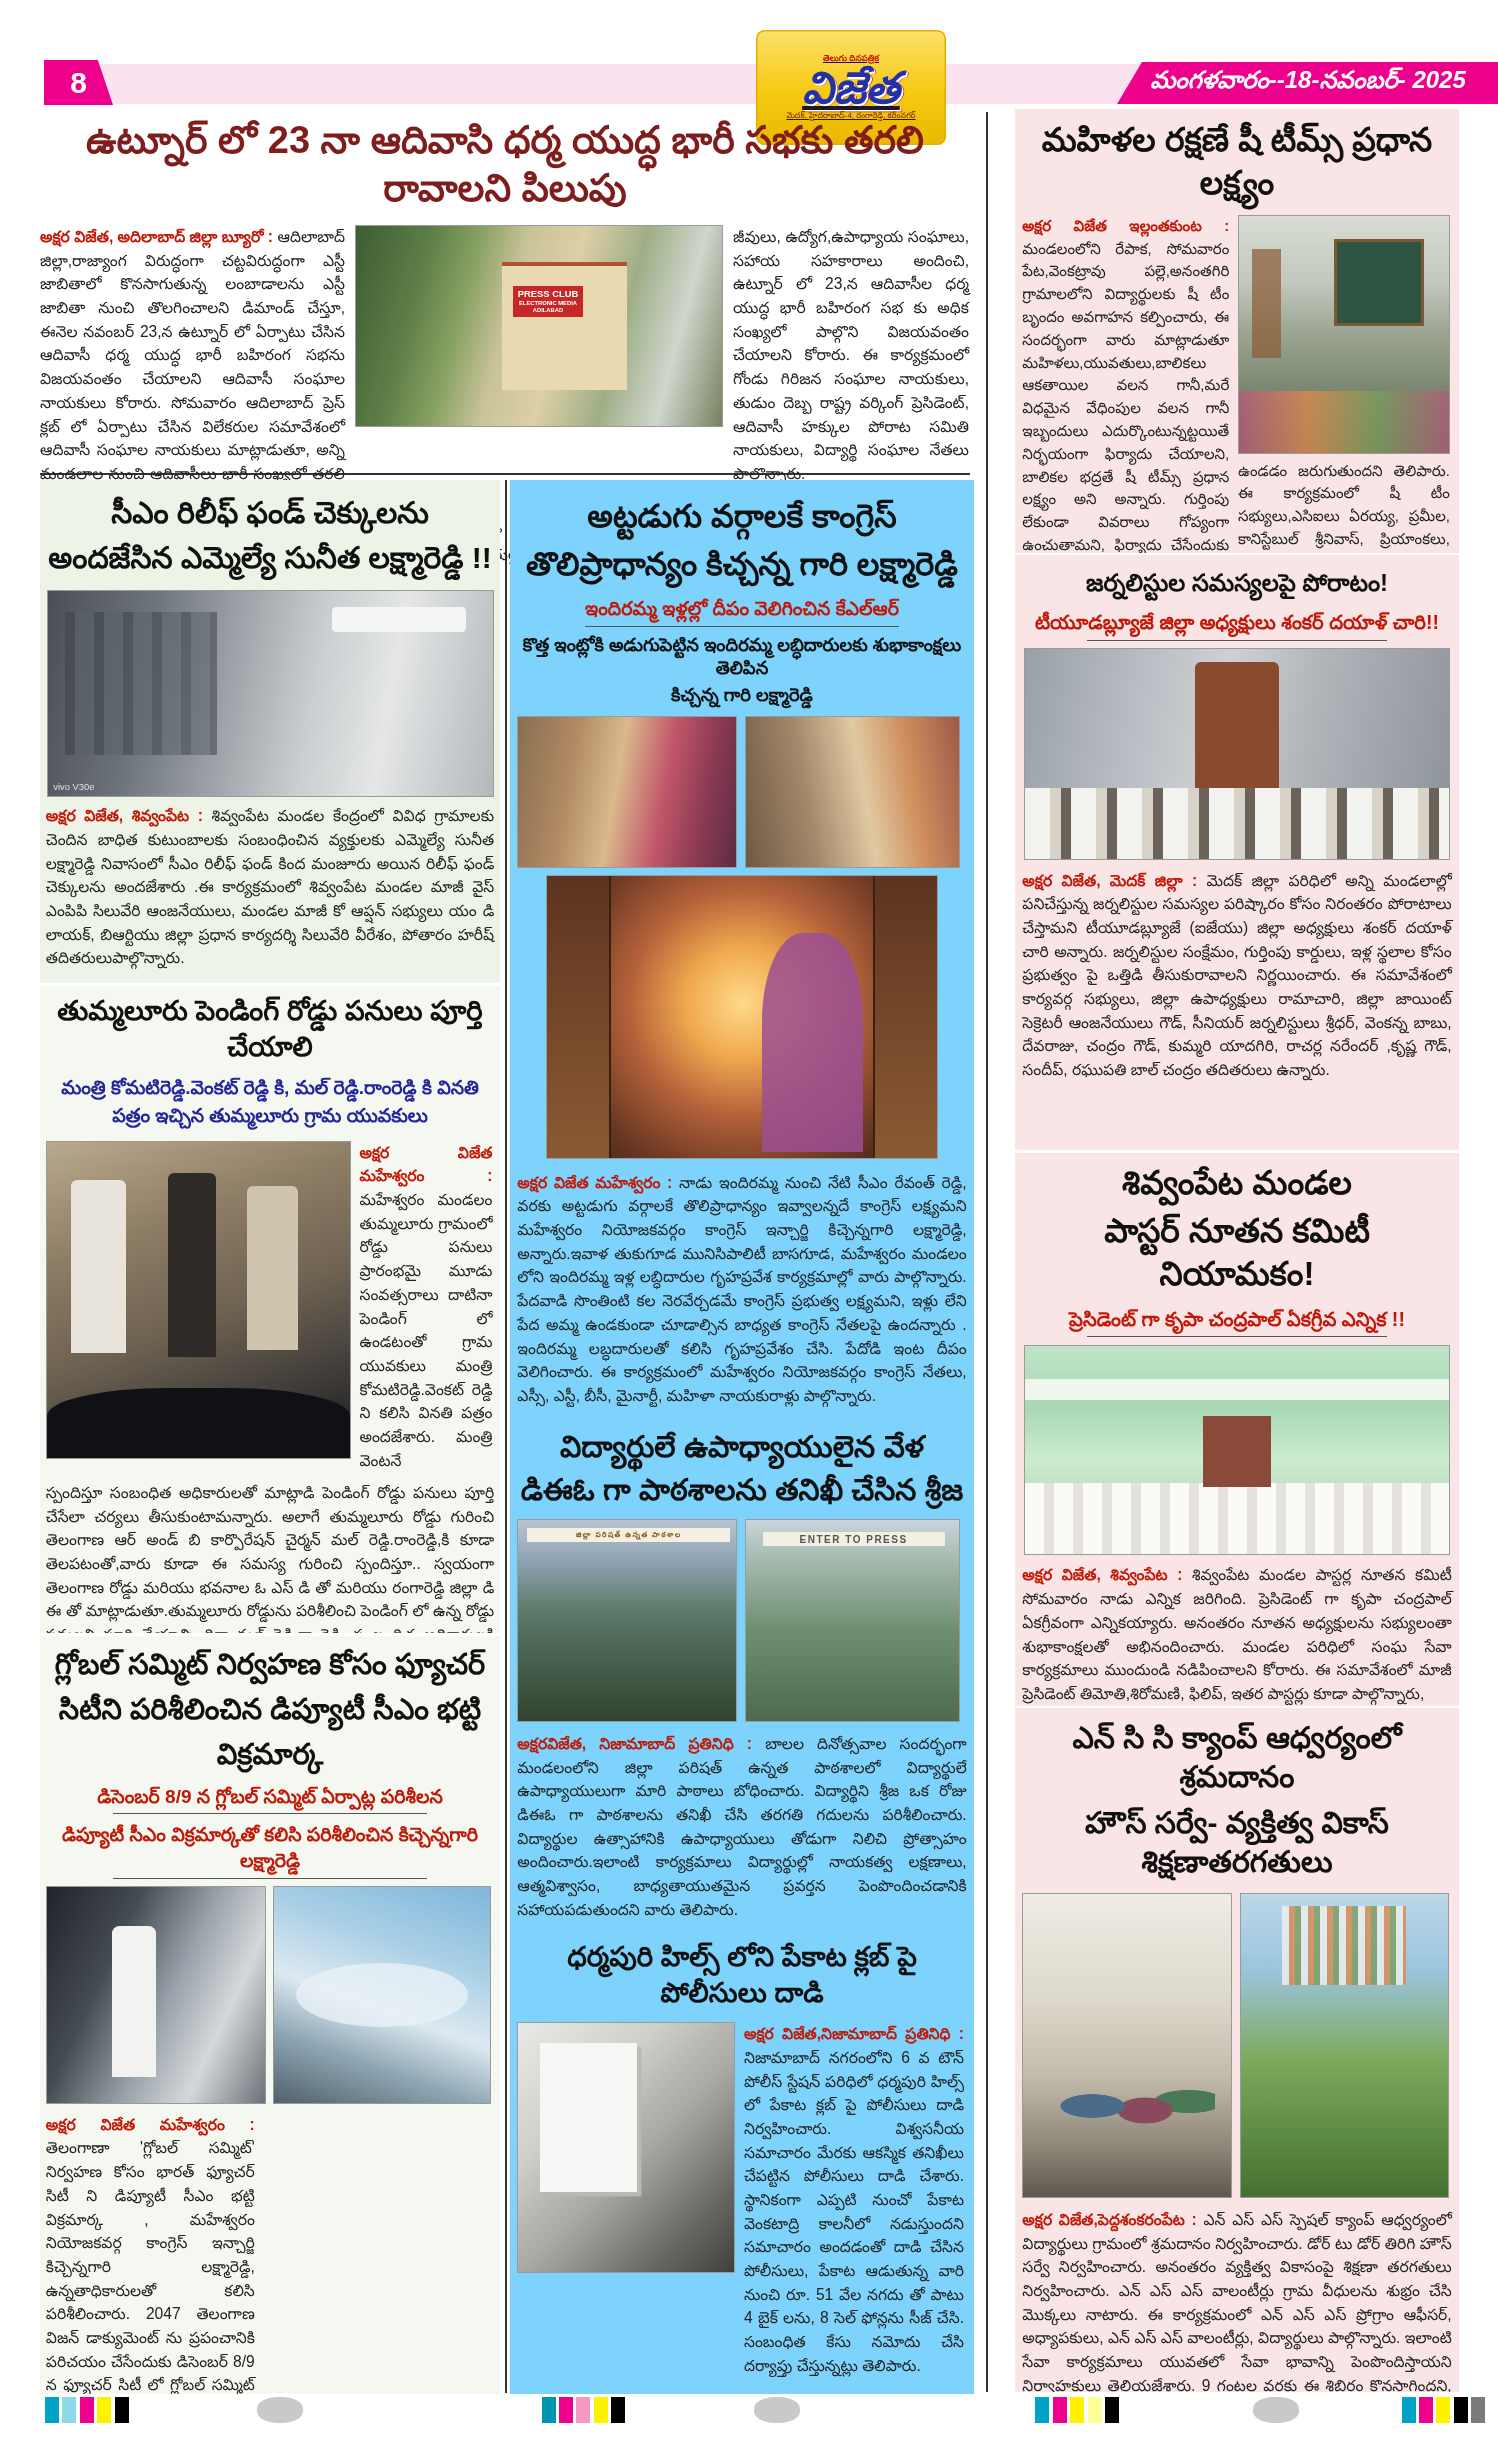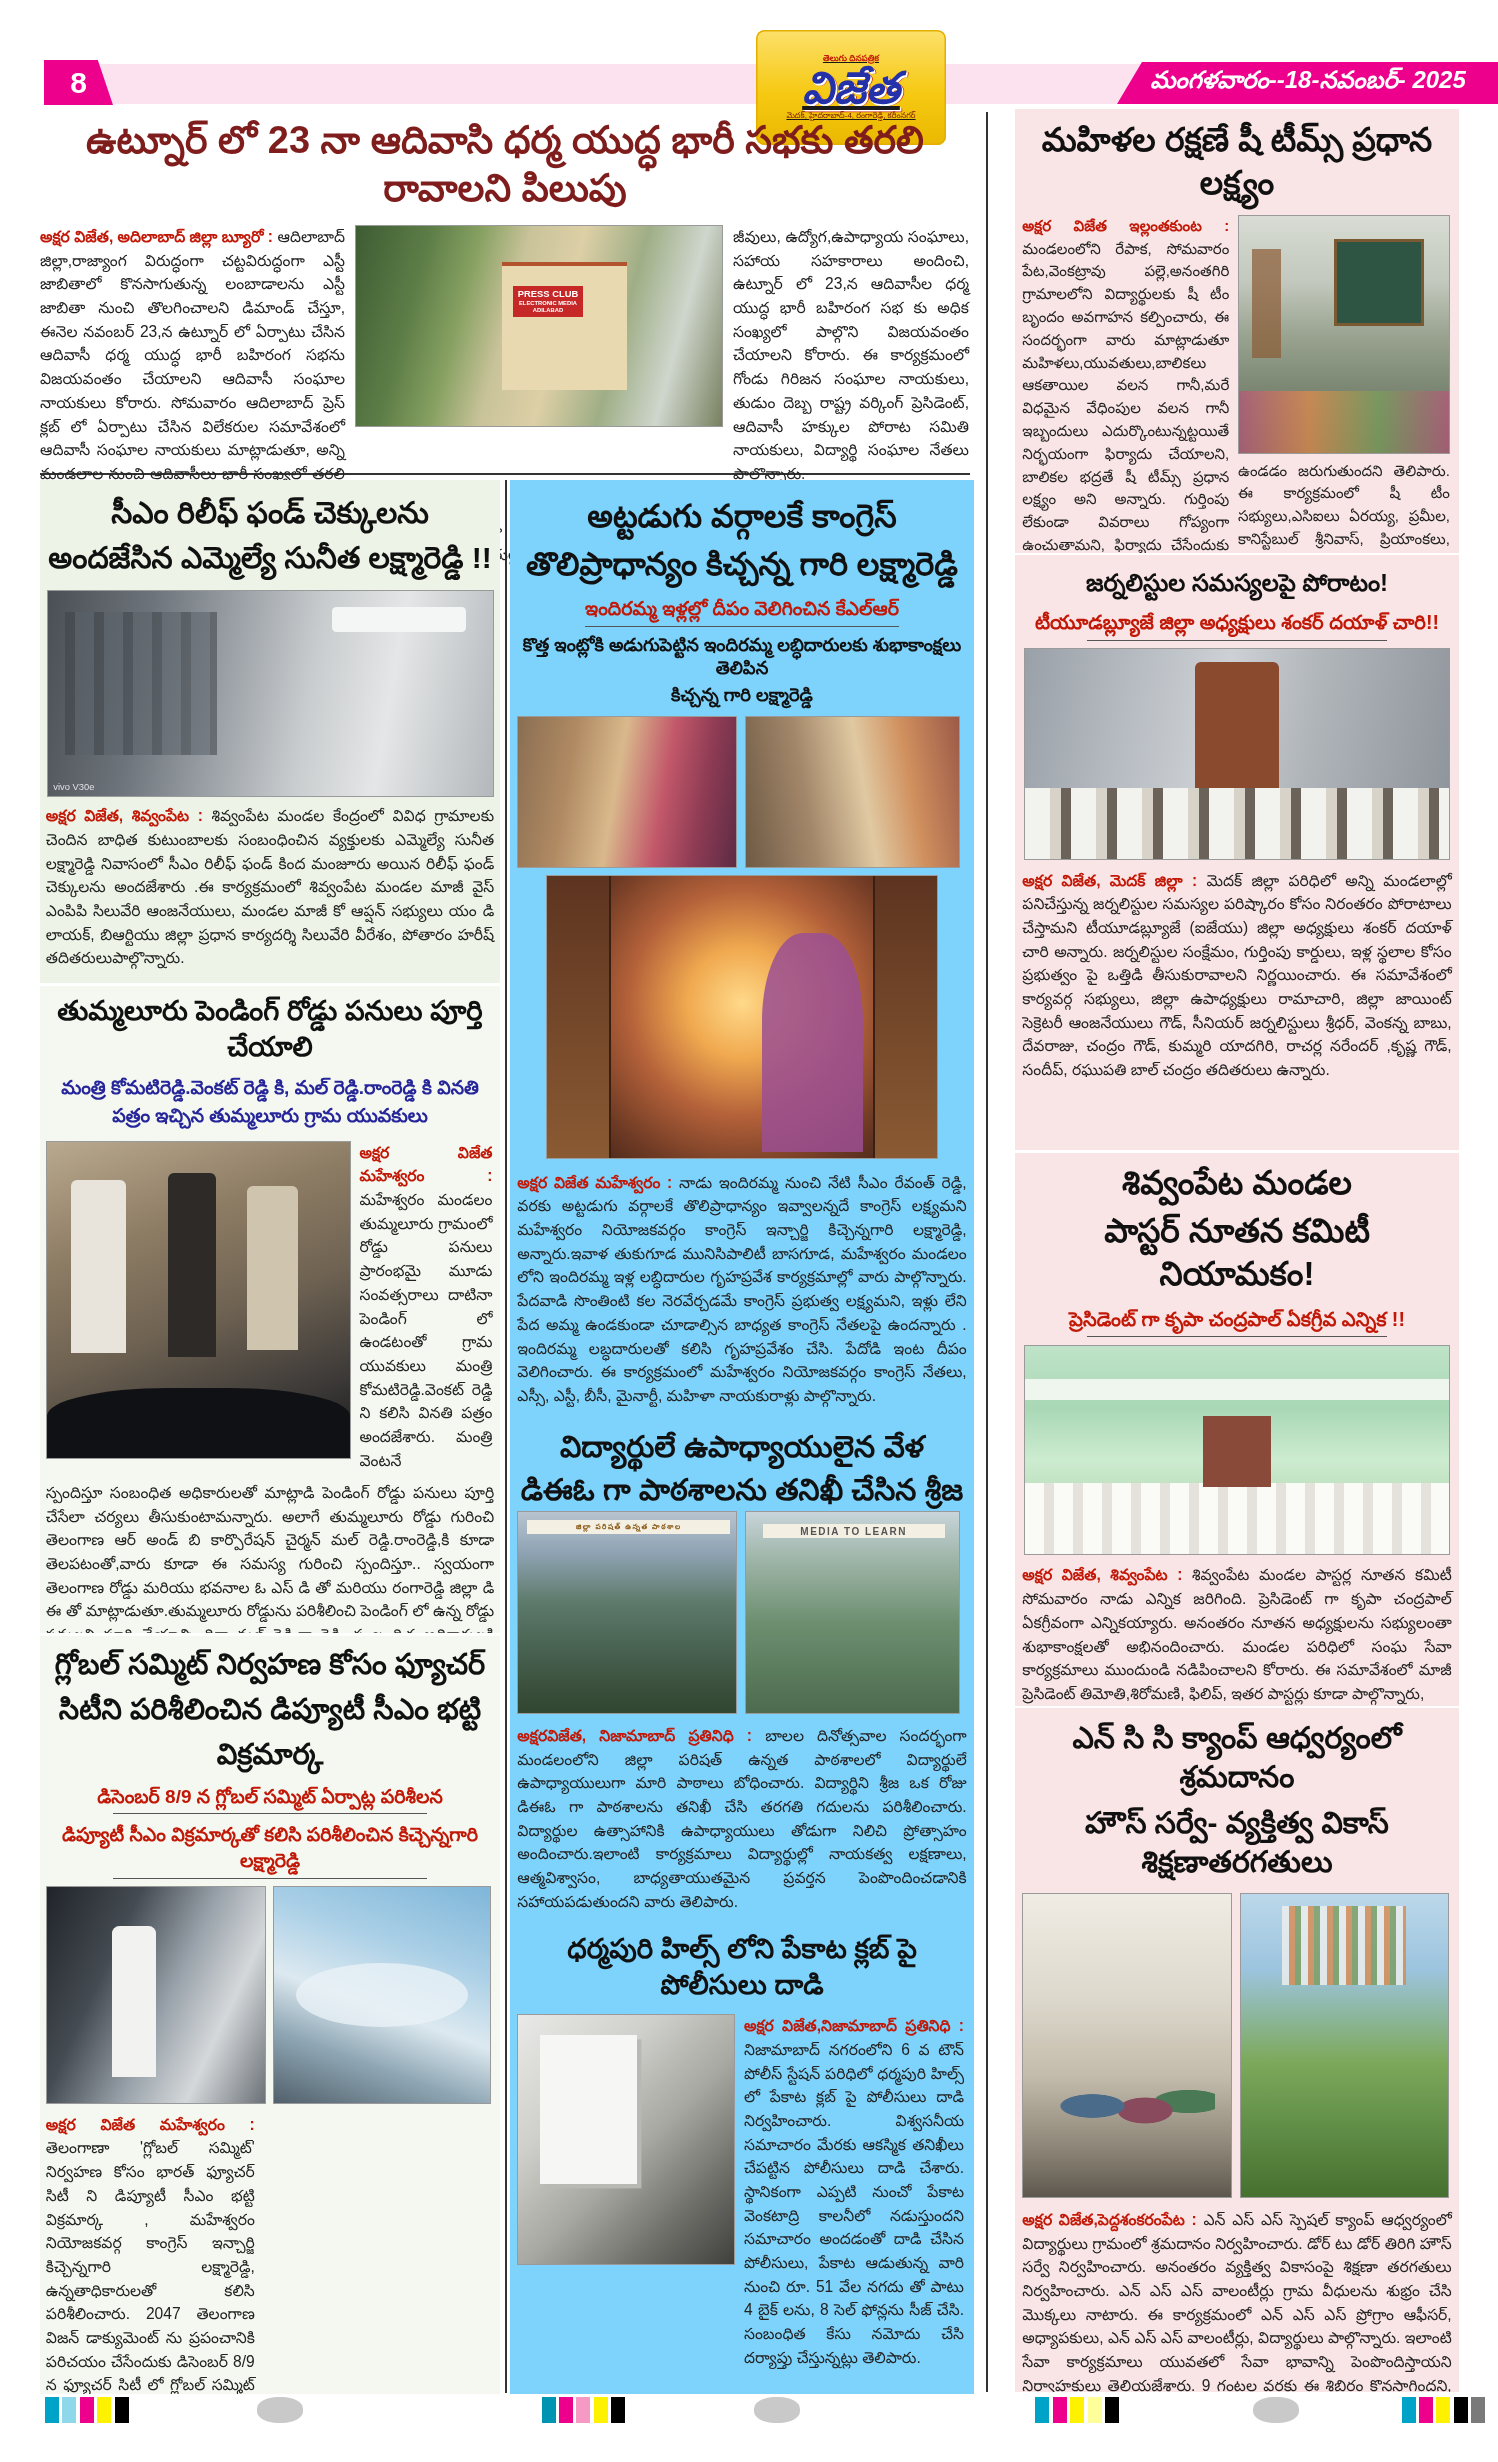--- a/index.html
+++ b/index.html
@@ -166,28 +166,28 @@
       </div>
       <p class="body-txt" style="margin:11.6px 0 0 0;">
         <span class="dl">అక్షర విజేత మహేశ్వరం :</span>
         <span>నాడు ఇందిరమ్మ నుంచి నేటి సీఎం రేవంత్ రెడ్డి, వరకు అట్టడుగు వర్గాలకే తొలిప్రాధాన్యం ఇవ్వాలన్నదే కాంగ్రెస్ లక్ష్యమని మహేశ్వరం నియోజకవర్గం కాంగ్రెస్ ఇన్చార్జి కిచ్చెన్నగారి లక్ష్మారెడ్డి, అన్నారు.ఇవాళ తుకుగూడ మునిసిపాలిటీ బాసగూడ, మహేశ్వరం మండలం లోని ఇందిరమ్మ ఇళ్ల లబ్ధిదారుల గృహప్రవేశ కార్యక్రమాల్లో వారు పాల్గొన్నారు. పేదవాడి సొంతింటి కల నెరవేర్చడమే కాంగ్రెస్ ప్రభుత్వ లక్ష్యమని, ఇళ్లు లేని పేద అమ్మ ఉండకుండా చూడాల్సిన బాధ్యత కాంగ్రెస్ నేతలపై ఉందన్నారు . ఇందిరమ్మ లబ్ధదారులతో కలిసి గృహప్రవేశం చేసి. పేదోడి ఇంట దీపం వెలిగించారు.  ఈ కార్యక్రమంలో మహేశ్వరం నియోజకవర్గం కాంగ్రెస్ నేతలు, ఎస్సీ, ఎస్టీ, బీసీ, మైనార్టీ, మహిళా నాయకురాళ్లు పాల్గొన్నారు.</span>
       </p>
     </div>
 
     <div style="margin-top:19px;">
       <div class="hl" style="font-size:30px;">విద్యార్థులే ఉపాధ్యాయులైన వేళ</div>
       <div class="hl" style="font-size:30px;margin-top:4.4px;">డిఈఓ గా పాఠశాలను తనిఖీ చేసిన శ్రీజ</div>
-      <div style="display:flex;gap:7.3px;margin-top:2px;">
+      <div style="display:flex;gap:7.3px;margin-top:10px;">
         <div class="photo" style="width:220px;height:203px;
              background:linear-gradient(180deg,#b8c4cf 0%,#8fa3b4 20%,#5d7a6a 45%,#47604f 70%,#31452f 100%);">
           <div class="board" style="left:4%;top:4%;width:88%;font-size:7.3px;color:#8a5a17;">జిల్లా పరిషత్ ఉన్నత పాఠశాల</div>
         </div>
         <div class="photo" style="width:215px;height:203px;
              background:linear-gradient(180deg,#c8d4da 0%,#9cb3a5 25%,#6d8f70 55%,#4d6b4e 100%);">
-          <div class="board" style="left:8%;top:6%;width:80%;">MEDIA  TO  LEARN</div>
+          <div class="board" style="left:8%;top:6%;width:80%;">ENTER  TO  PRESS</div>
         </div>
       </div>
       <p class="body-txt" style="margin:10px 0 0 0;">
         <span class="dl">అక్షరవిజేత, నిజామాబాద్ ప్రతినిధి :</span>
         <span>బాలల దినోత్సవాల సందర్భంగా మండలంలోని జిల్లా పరిషత్ ఉన్నత పాఠశాలలో విద్యార్థులే ఉపాధ్యాయులుగా మారి పాఠాలు బోధించారు. విద్యార్థిని శ్రీజ ఒక రోజు డిఈఓ గా పాఠశాలను తనిఖీ చేసి తరగతి గదులను పరిశీలించారు. విద్యార్థుల ఉత్సాహానికి ఉపాధ్యాయులు తోడుగా నిలిచి ప్రోత్సాహం అందించారు.ఇలాంటి కార్యక్రమాలు విద్యార్థుల్లో నాయకత్వ లక్షణాలు, ఆత్మవిశ్వాసం, బాధ్యతాయుతమైన ప్రవర్తన పెంపొందించడానికి సహాయపడుతుందని వారు తెలిపారు.</span>
       </p>
     </div>
 
     <div style="margin-top:17.4px;">
       <div class="hl" style="font-size:27.6px;">ధర్మపురి హిల్స్ లోని పేకాట క్లబ్ పై పోలీసులు దాడి</div>

